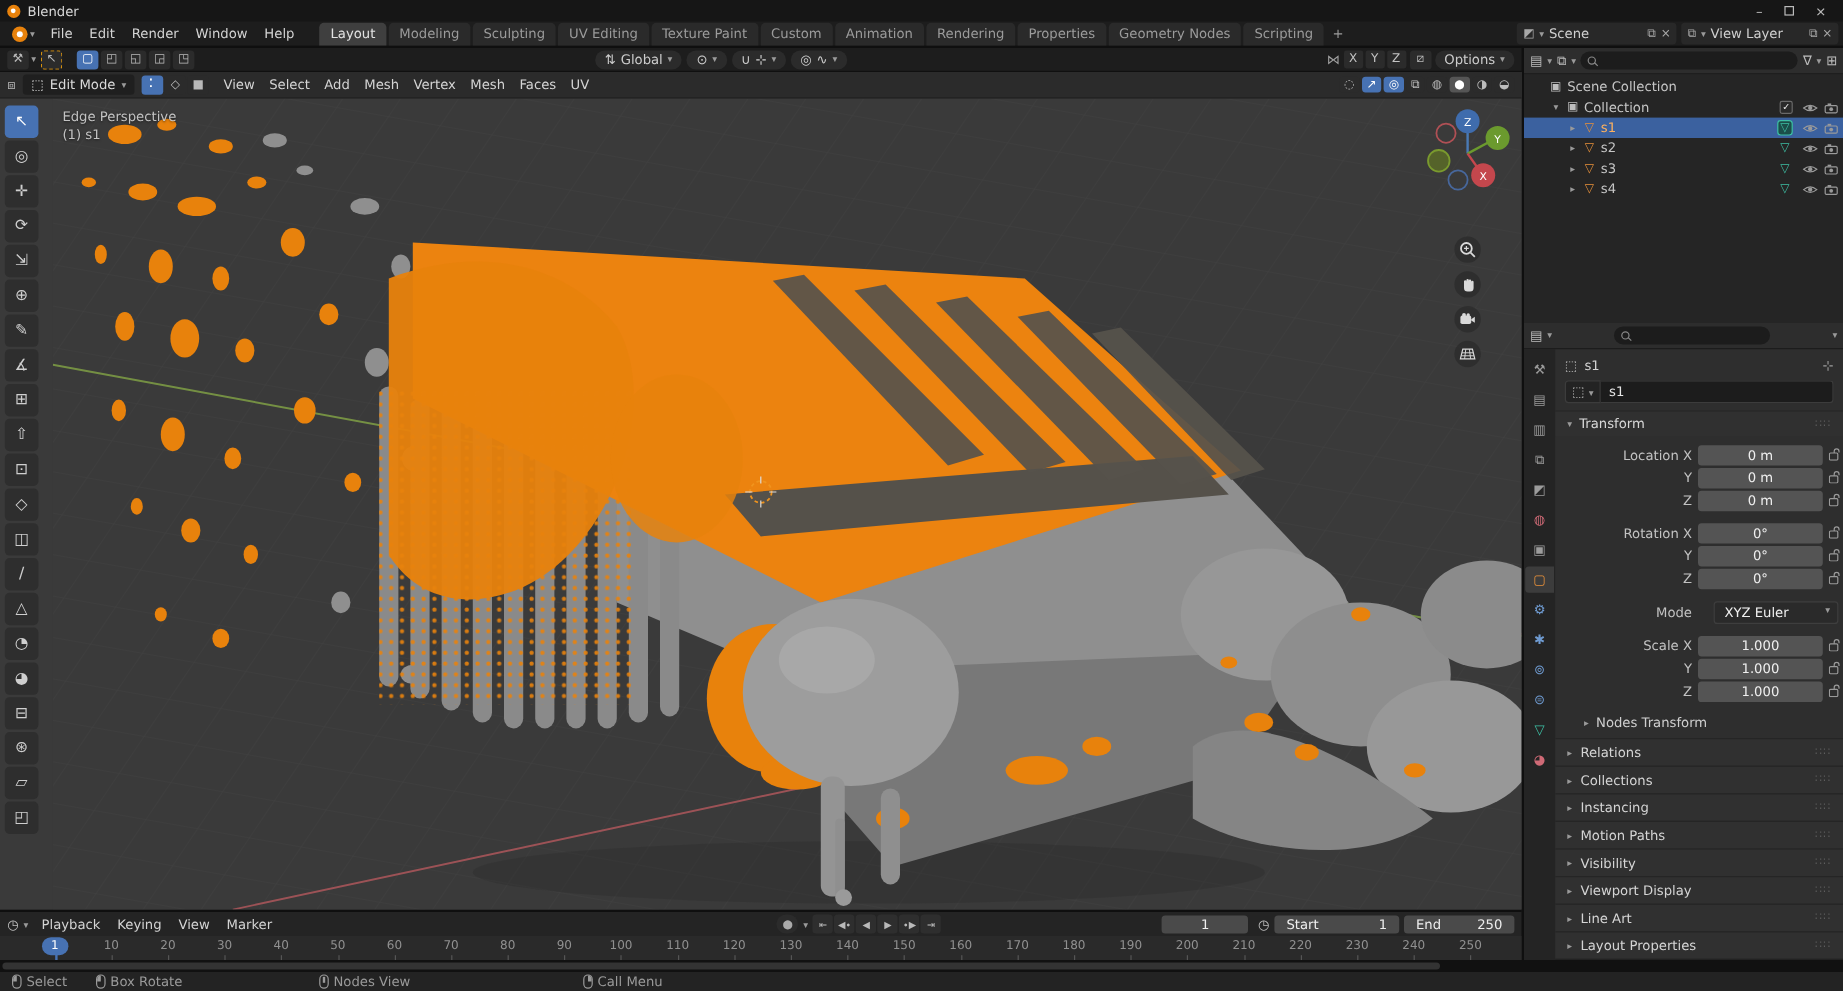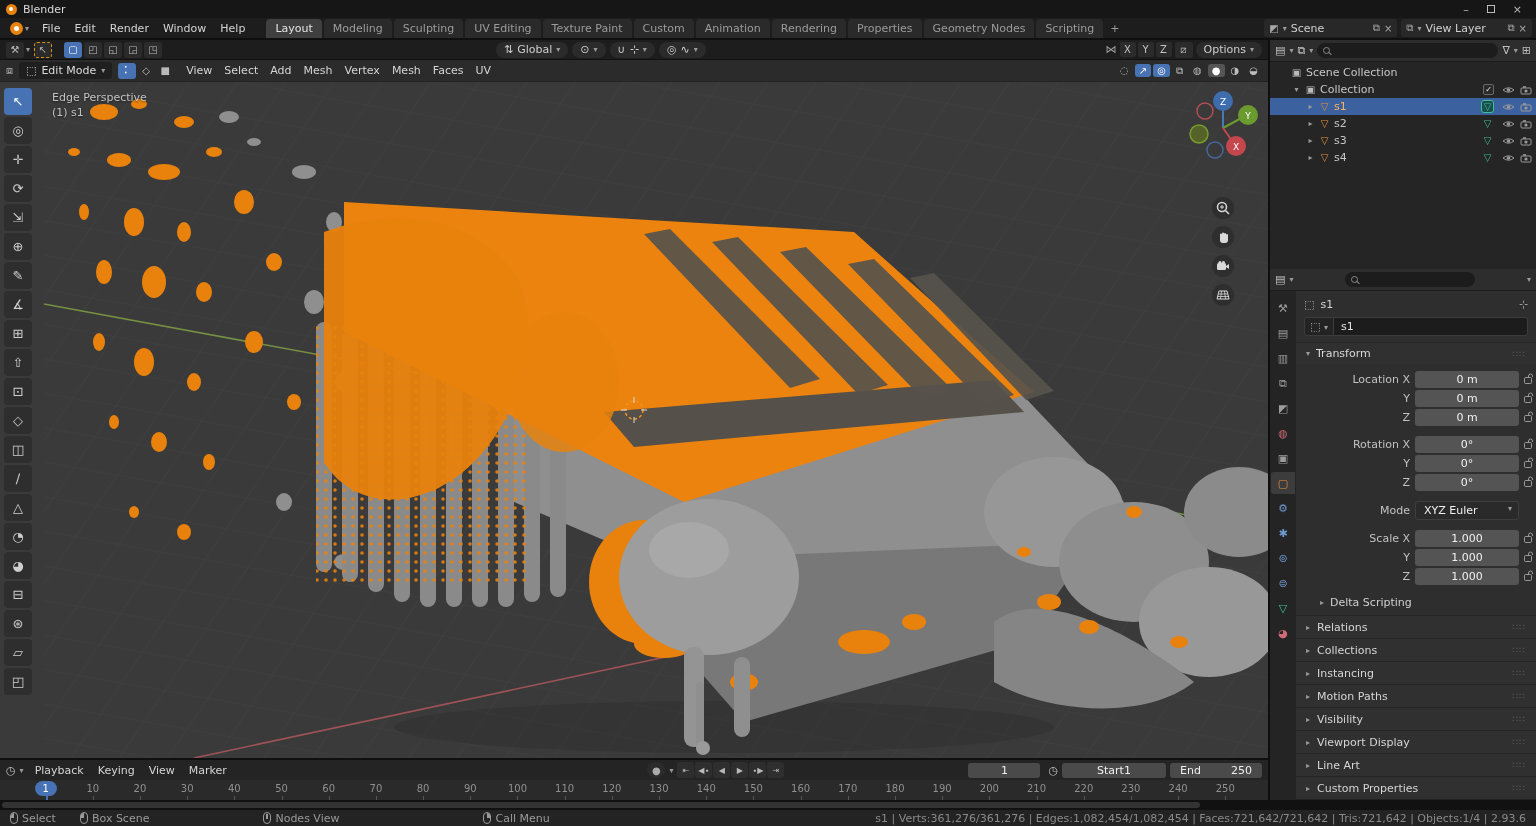--- a/index.html
+++ b/index.html
@@ -121,21 +121,21 @@
   .crumb .pin { margin-left:auto; color:#9a9a9a; }
   .name-row { display:flex; align-items:center; gap:0; padding:0 8px 6px; }
   .name-dd { background:#232323; border:1px solid #3c3c3c; border-radius:3px 0 0 3px; padding:2px 5px; color:#bbb; }
   .name-input { flex:1; background:#1c1c1c; border:1px solid #3c3c3c; border-left:none; border-radius:0 3px 3px 0; padding:2px 7px; color:#e6e6e6; }
   .sec-hdr { height:22px; display:flex; align-items:center; gap:6px; padding:0 10px; background:#303030; border-top:1px solid #262626; color:#d8d8d8; }
   .sec-hdr .grip { margin-left:auto; color:#5d5d5d; letter-spacing:1px; font-size:9px; }
   .t-row { display:flex; align-items:center; gap:5px; padding:1px 8px; }
   .t-row.gap { margin-top:8px; }
   .t-label { flex:0 0 106px; text-align:right; color:#c2c2c2; }
   .t-value { flex:0 0 104px; background:#545454; border-radius:3px; text-align:center; color:#f0f0f0; padding:2px 4px; position:relative; }
-  .t-row.dropdown .t-value { background:#2a2a2a; border:1px solid #3e3e3e; text-align:left; padding-left:8px; }
+  .t-row.dropdown .t-value { background:#2a2a2a; border:1px solid #3e3e3e; text-align:left; padding-left:8px;margin-left:13px; }
   .t-row.dropdown .t-value .ddc { position:absolute; right:6px; color:#9a9a9a; font-size:8px; }
   .t-value .ddc { display:none; }
   .t-row.dropdown .t-value .ddc { display:inline; }
   .t-row .lock { color:#9a9a9a; width:12px; }
   .t-row.dropdown .lock { visibility:hidden; }
   .sub-panel { display:flex; align-items:center; gap:6px; padding:6px 10px 6px 24px; color:#cfcfcf; }
   .cpanel { height:23px; display:flex; align-items:center; gap:7px; padding:0 10px; background:#303030; border-top:1px solid #252525; color:#d5d5d5; }
   .cpanel .grip { margin-left:auto; color:#5d5d5d; letter-spacing:1px; font-size:9px; }
   .props-fill { flex:1; background:#282828; border-top:1px solid #222; }
   .arr { color:#9a9a9a; font-size:8px; }
@@ -503,21 +503,21 @@
           <div class="tl-play">
               <span class="sq-btn">⇤</span>
               <span class="sq-btn">◀∙</span>
               <span class="sq-btn">◀</span>
               <span class="sq-btn">▶</span>
               <span class="sq-btn">∙▶</span>
               <span class="sq-btn">⇥</span>
             </div>
           <span class="tl-field" style="width:72px;margin-left:180px">1</span>
           <span style="color:#bdbdbd;margin-left:4px">◷</span>
-          <span class="tl-field" style="width:104px;display:flex;justify-content:center;padding:1px 10px">
+          <span class="tl-field" style="width:104px;display:flex;justify-content:space-between;padding:1px 10px">
             <span>Start</span>
               <span>1</span>
           </span>
           <span class="tl-field" style="width:92px;display:flex;justify-content:space-between;padding:1px 10px">
             <span>End</span>
               <span>250</span>
           </span>
         </div>
       </div>
       <div class="ruler">
@@ -801,21 +801,21 @@
                 <svg width="10" height="11">
                     <rect x="0.5" y="4.5" width="7" height="6" rx="1" fill="none" stroke="#9a9a9a"></rect>
                     <path d="M4.5 4.5 V3 a2 2 0 0 1 4 0 V4" fill="none" stroke="#9a9a9a"></path>
                   </svg>
               </span>
 
             </div>
             </div>
           <div class="sub-panel">
             <span class="arr">▸</span>
-            <span>Delta Scripting</span>
+            <span>Nodes Transform</span>
           </div>
           <div>
               <div class="cpanel">
               <span class="arr">▸</span>
               <span>Relations</span>
               <span class="grip">∷∷</span>
             </div>
               <div class="cpanel">
               <span class="arr">▸</span>
               <span>Collections</span>
@@ -841,21 +841,21 @@
               <span>Viewport Display</span>
               <span class="grip">∷∷</span>
             </div>
               <div class="cpanel">
               <span class="arr">▸</span>
               <span>Line Art</span>
               <span class="grip">∷∷</span>
             </div>
               <div class="cpanel">
               <span class="arr">▸</span>
-              <span>Custom Properties</span>
+              <span>Layout Properties</span>
               <span class="grip">∷∷</span>
             </div>
             </div>
           <div class="props-fill"></div>
         </div>
       </div>
     </div>
   </div>
 </div>
 
@@ -863,25 +863,24 @@
     <div class="handle"></div>
   </div>
 <div class="statusbar">
   <div style="display:flex;align-items:center;gap:24px">
       <span class="hint m-left">
       <span class="mouse"></span>
       <span>Select</span>
     </span>
       <span class="hint m-left-drag">
       <span class="mouse"></span>
-      <span>Box Scene</span>
+      <span>Box Rotate</span>
     </span>
       <span class="hint m-mid">
       <span class="mouse"></span>
       <span>Nodes View</span>
     </span>
       <span class="hint m-right">
       <span class="mouse"></span>
       <span>Call Menu</span>
     </span>
     </div>
-  <span class="stats">s1 | Verts:361,276/361,276 | Edges:1,082,454/1,082,454 | Faces:721,642/721,642 | Tris:721,642 | Objects:1/4 | 2.93.6</span>
 </div>
 
 </body></html>

